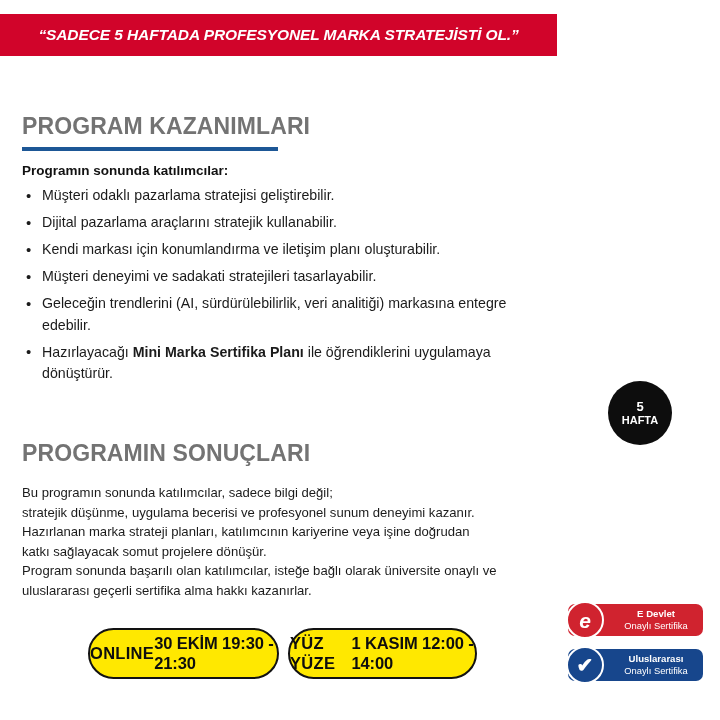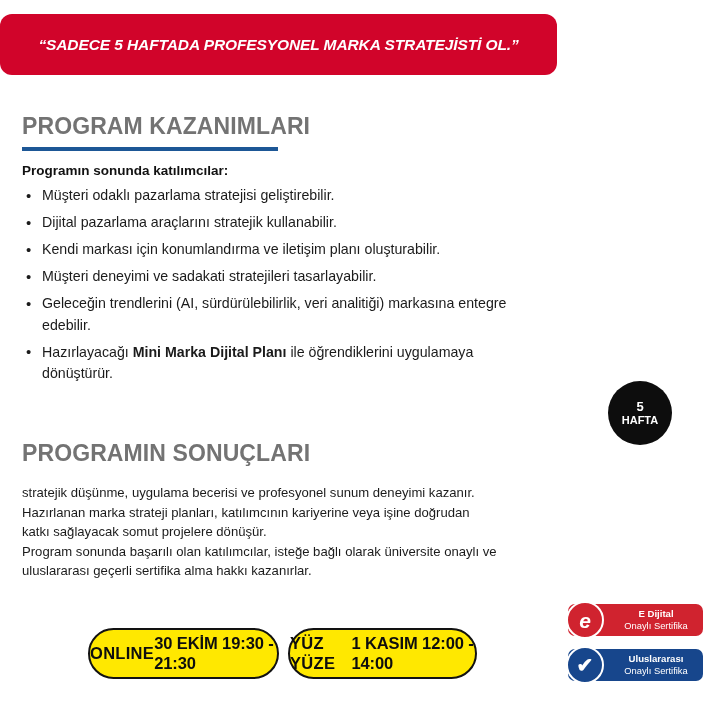--- a/index.html
+++ b/index.html
@@ -15,26 +15,25 @@
     position: relative;
     overflow: hidden;
   }
 
   
   .banner {
     position: absolute;
     left: 0;
     top: 14px;
     width: 557px;
-    height: 61px;
+    height: 42px;
     background: #d1042a;
     display: flex;
     align-items: center;
     justify-content: center;
-    border-radius: 12px;
   }
   .banner-text {
     color: #ffffff;
     font-size: 15.5px;
     font-weight: bold;
     font-style: italic;
     letter-spacing: -0.1px;
     white-space: nowrap;
     text-align: center;
   }
@@ -197,30 +196,31 @@
   <p class="lead">Programın sonunda katılımcılar:</p>
 </div>
 
 <div class="section" style="top:185px;">
   <ul class="bullets" id="bullet-list">
       <li><span> Müşteri odaklı pazarlama stratejisi geliştirebilir.</span></li>
       <li><span>Dijital pazarlama araçlarını stratejik kullanabilir.</span></li>
       <li><span>Kendi markası için konumlandırma ve iletişim planı oluşturabilir.</span></li>
       <li><span>Müşteri deneyimi ve sadakati stratejileri tasarlayabilir.</span></li>
       <li><span> Geleceğin trendlerini (AI, sürdürülebilirlik, veri analitiği) markasına entegre edebilir.</span></li>
-      <li><span>Hazırlayacağı </span><span class="b">Mini Marka Dijital Planı</span><span> ile öğrendiklerini uygulamaya dönüştürür.</span></li>
+      <li><span>Hazırlayacağı </span><span class="b">Mini Marka Sertifika Planı</span><span> ile öğrendiklerini uygulamaya dönüştürür.</span></li>
     </ul>
 </div>
 
 <div class="section" style="top:440px;">
   <h1 class="heading">PROGRAMIN SONUÇLARI</h1>
 </div>
 
 <div class="section" style="top:483px;">
   <p class="para" id="results-lines">
+      <span>Bu programın sonunda katılımcılar, sadece bilgi değil;</span>
       <span>stratejik düşünme, uygulama becerisi ve profesyonel sunum deneyimi kazanır.</span>
       <span>Hazırlanan marka strateji planları, katılımcının kariyerine veya işine doğrudan</span>
       <span>katkı sağlayacak somut projelere dönüşür.</span>
       <span>Program sonunda başarılı olan katılımcılar, isteğe bağlı olarak üniversite onaylı ve</span>
       <span>uluslararası geçerli sertifika alma hakkı kazanırlar.</span>
     </p>
 </div>
 
 <div class="weeks-badge">
   <div class="weeks-num">5</div>
@@ -235,21 +235,21 @@
 <div class="pill" id="pill-yuzyuze">
   <div class="pill-title">YÜZ YÜZE</div>
   <div class="pill-sub">1 KASIM 12:00 - 14:00</div>
 </div>
 
 <div class="cert" id="cert-edevlet">
   <div class="cert-mark">
     <span class="e-glyph">e</span>
   </div>
   <div class="cert-text">
-    <span class="cert-t1">E Dijital</span>
+    <span class="cert-t1">E Devlet</span>
     <span class="cert-t2">Onaylı Sertifika</span>
   </div>
 </div>
 
 <div class="cert" id="cert-uluslararasi">
   <div class="cert-mark">
     <span class="check-glyph">✔</span>
   </div>
   <div class="cert-text">
     <span class="cert-t1">Uluslararası</span>

